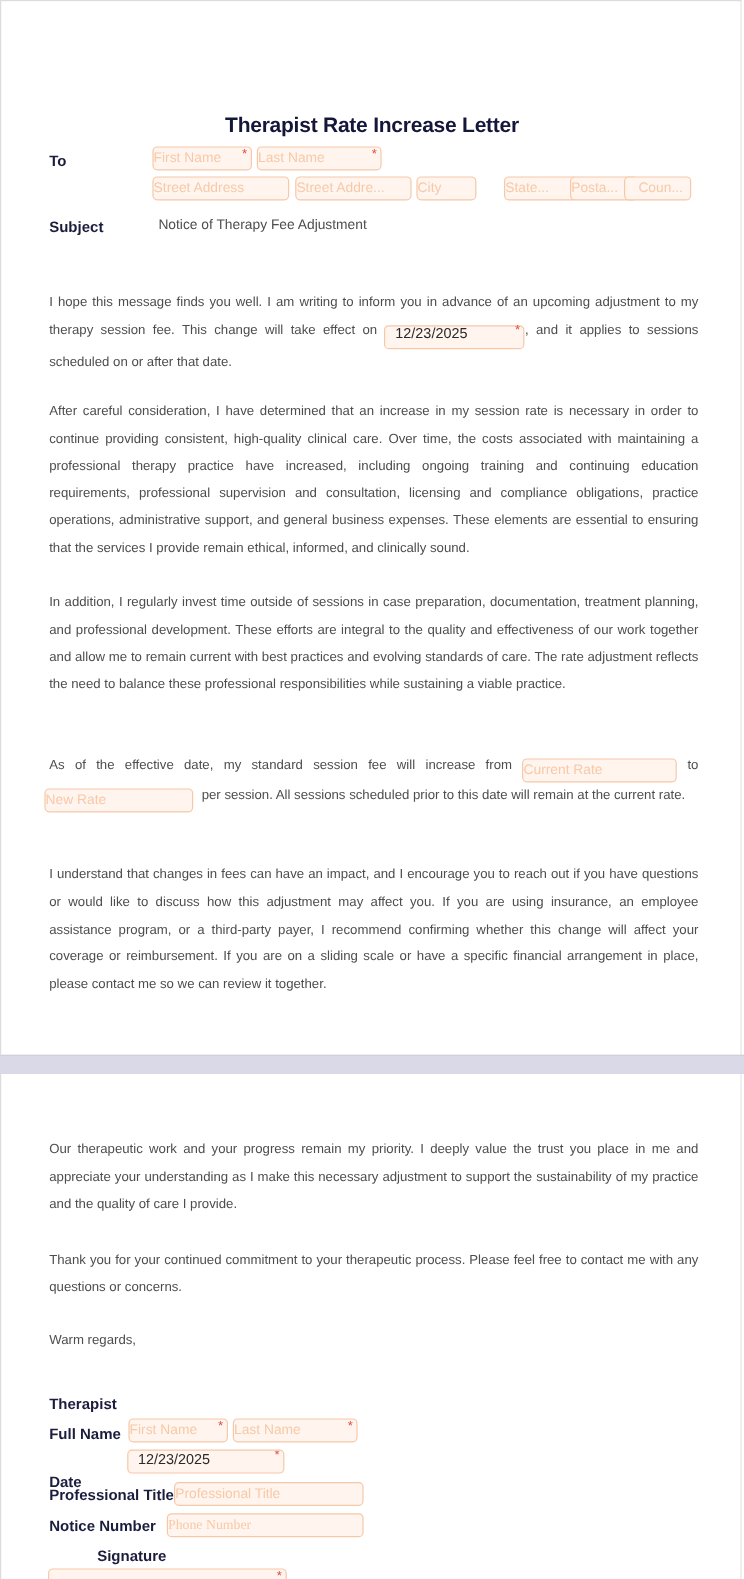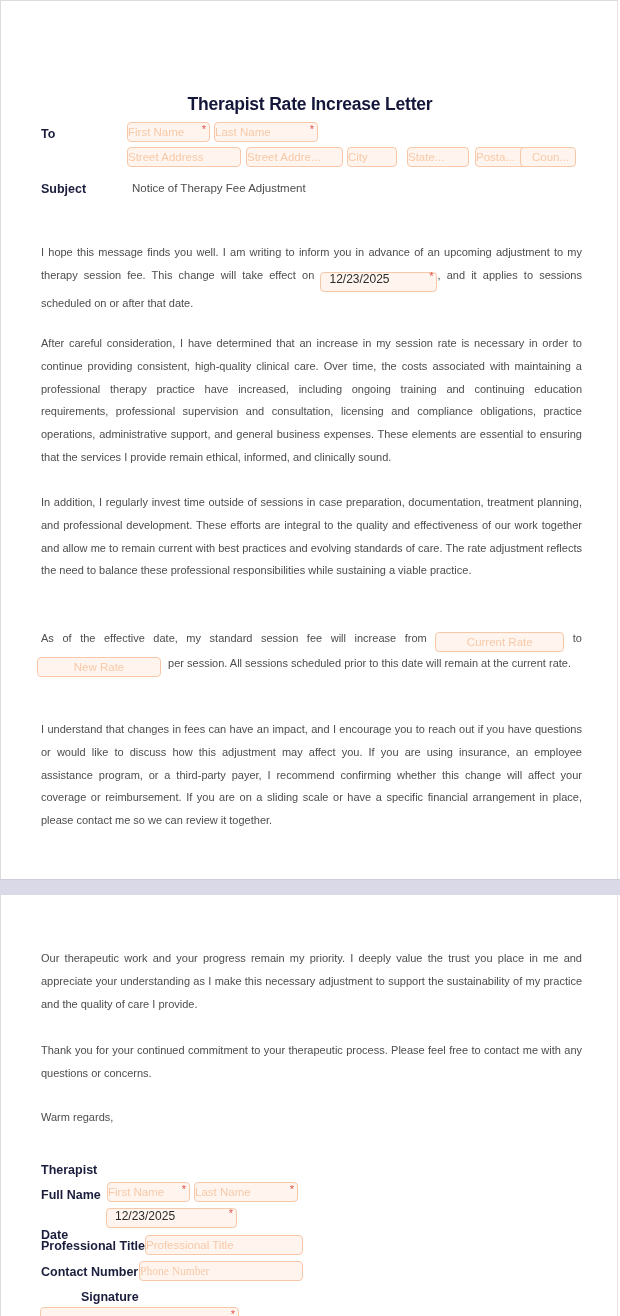--- a/index.html
+++ b/index.html
@@ -31,21 +31,21 @@
     .field .req { position: absolute; top: -3px; right: 3px; color: #e0524a; font-size: 11px; }
     .field.filled { color: #2a2a2a; text-align: left; padding-left: 8px; line-height: 14px; font-size: 12px; }
 
     .para {
       position: absolute; left: 41px; width: 541px; font-size: 11px; line-height: 22.8px;
       color: #4d4d4d; text-align: justify;
     }
     .inline-field {
       display: inline-block; position: relative; height: 20px; border: 1px solid #f6c8a8;
       background: #fff5ee; border-radius: 4px; vertical-align: -4px; font-size: 11.5px;
-      color: #f7c9a8; text-align: center; line-height: 18px;
+      color: #f7c9a8; line-height: 18px;
     }
     .inline-field .req { position: absolute; top: -3px; right: 3px; color: #e0524a; font-size: 11px; }
     .inline-field.filled { color: #2a2a2a; text-align: left; padding-left: 8px; line-height: 13px; font-size: 12px; }
   </style>
 </head>
 <body>
 
 <div class="page page1"></div>
 
 <div class="title">Therapist Rate Increase Letter</div>
@@ -63,21 +63,21 @@
 
 <div class="field" style="left:127px; top:147px; width:114px;">
   <span>Street Address</span>
 </div>
 <div class="field" style="left:246px; top:147px; width:97px;">
   <span>Street Addre...</span>
 </div>
 <div class="field" style="left:347px; top:147px; width:50px;">
   <span>City</span>
 </div>
-<div class="field" style="left:407px; top:147px; width:62px;">
+<div class="field" style="left:420px; top:147px; width:62px;">
   <span>State...</span>
 </div>
 <div class="field" style="left:459px; top:147px; width:57px;margin-left:16px;">
   <span>Posta...</span>
 </div>
 <div class="field" style="left:520px; top:147px; width:56px;padding-left:11px;">
   <span>Coun...</span>
 </div>
 
 <div class="label" style="left:41px; top:182px;">Subject</div>
@@ -123,21 +123,21 @@
 <div class="field filled" style="left:106px; top:1208px; width:131px;">
   <span>12/23/2025</span>
   <span class="req">*</span>
 </div>
 
 <div class="label" style="left:41px; top:1239px;">Professional Title</div>
 <div class="field" style="left:145px; top:1235px; width:158px;">
   <span>Professional Title</span>
 </div>
 
-<div class="label" style="left:41px; top:1265px;">Contact Number</div>
+<div class="label" style="left:41px; top:1265px;">Notice Number</div>
 <div class="field" style="left:139px; top:1261px; width:164px;font-family:Liberation Serif, serif;">
   <span>Phone Number</span>
 </div>
 
 <div class="label" style="left:41px; top:1290px;margin-left:40px;">Signature</div>
 <div class="field" style="left:40px; top:1307px; width:199px; height:22px;">
   <span class="req">*</span>
 </div>
 
 </body></html>

